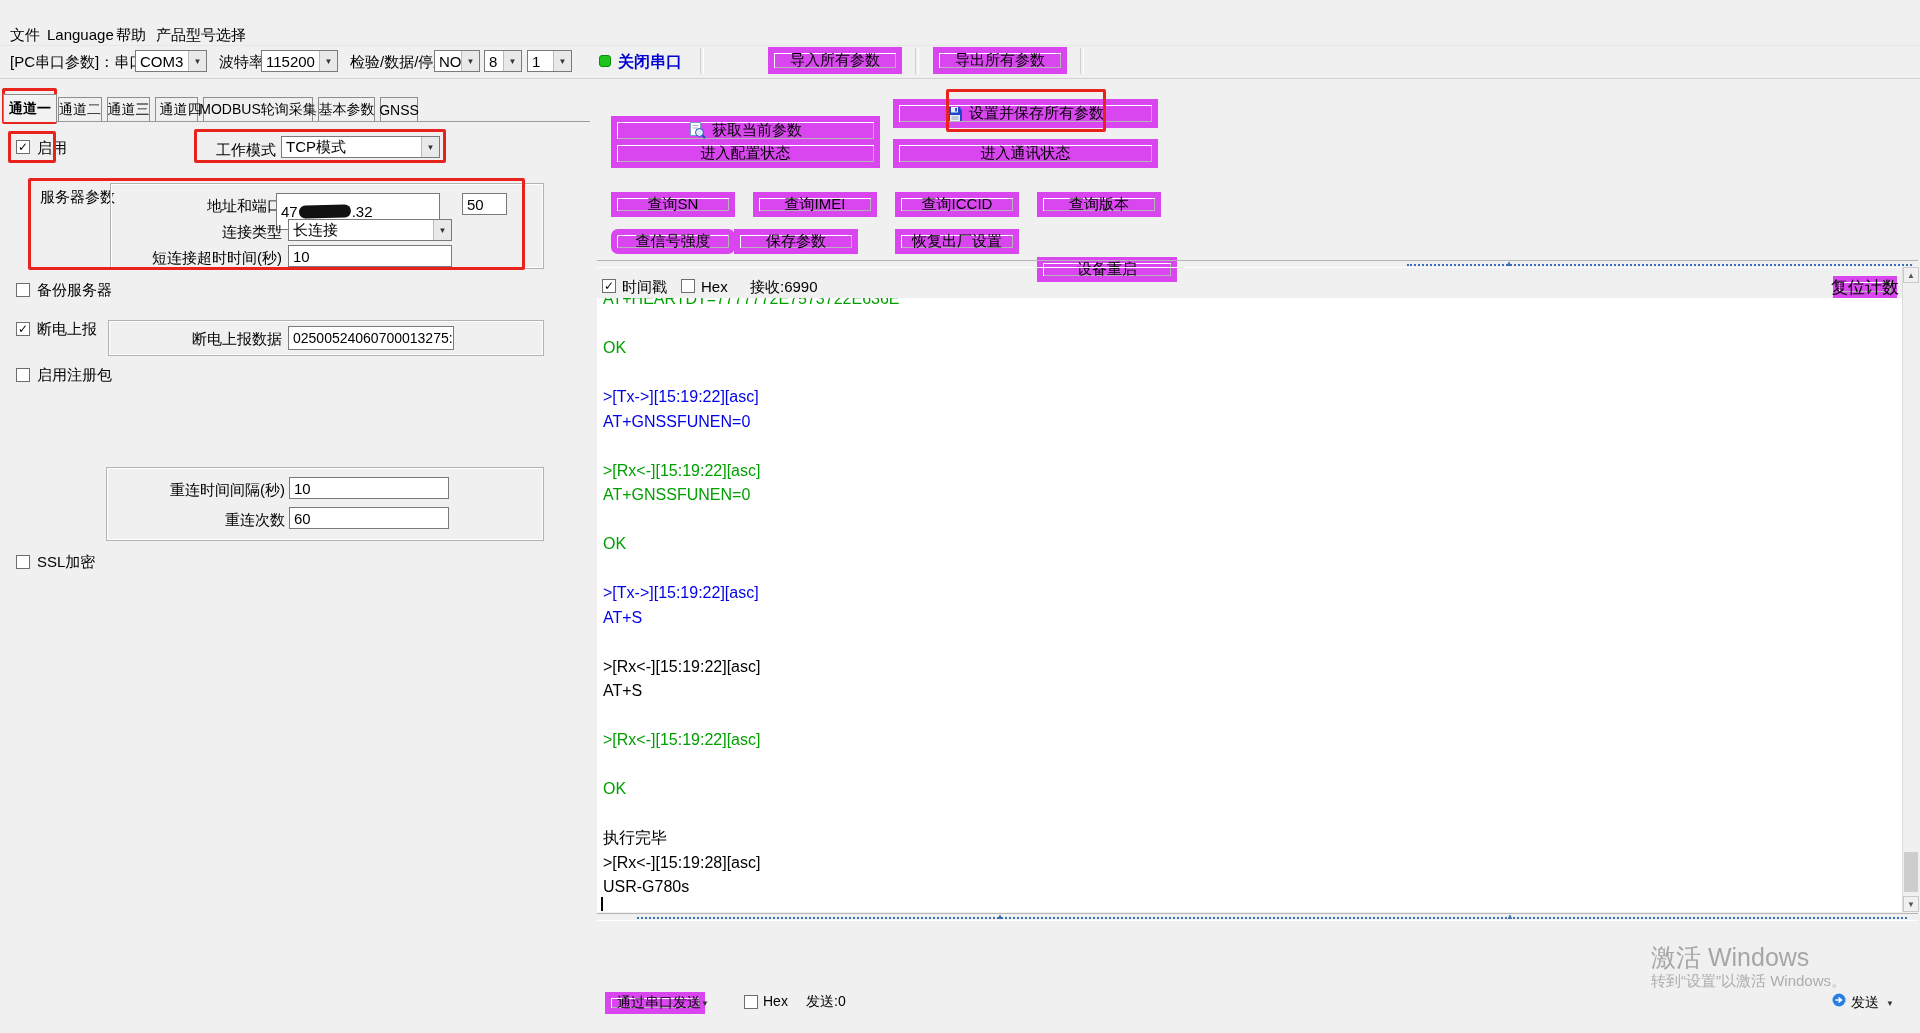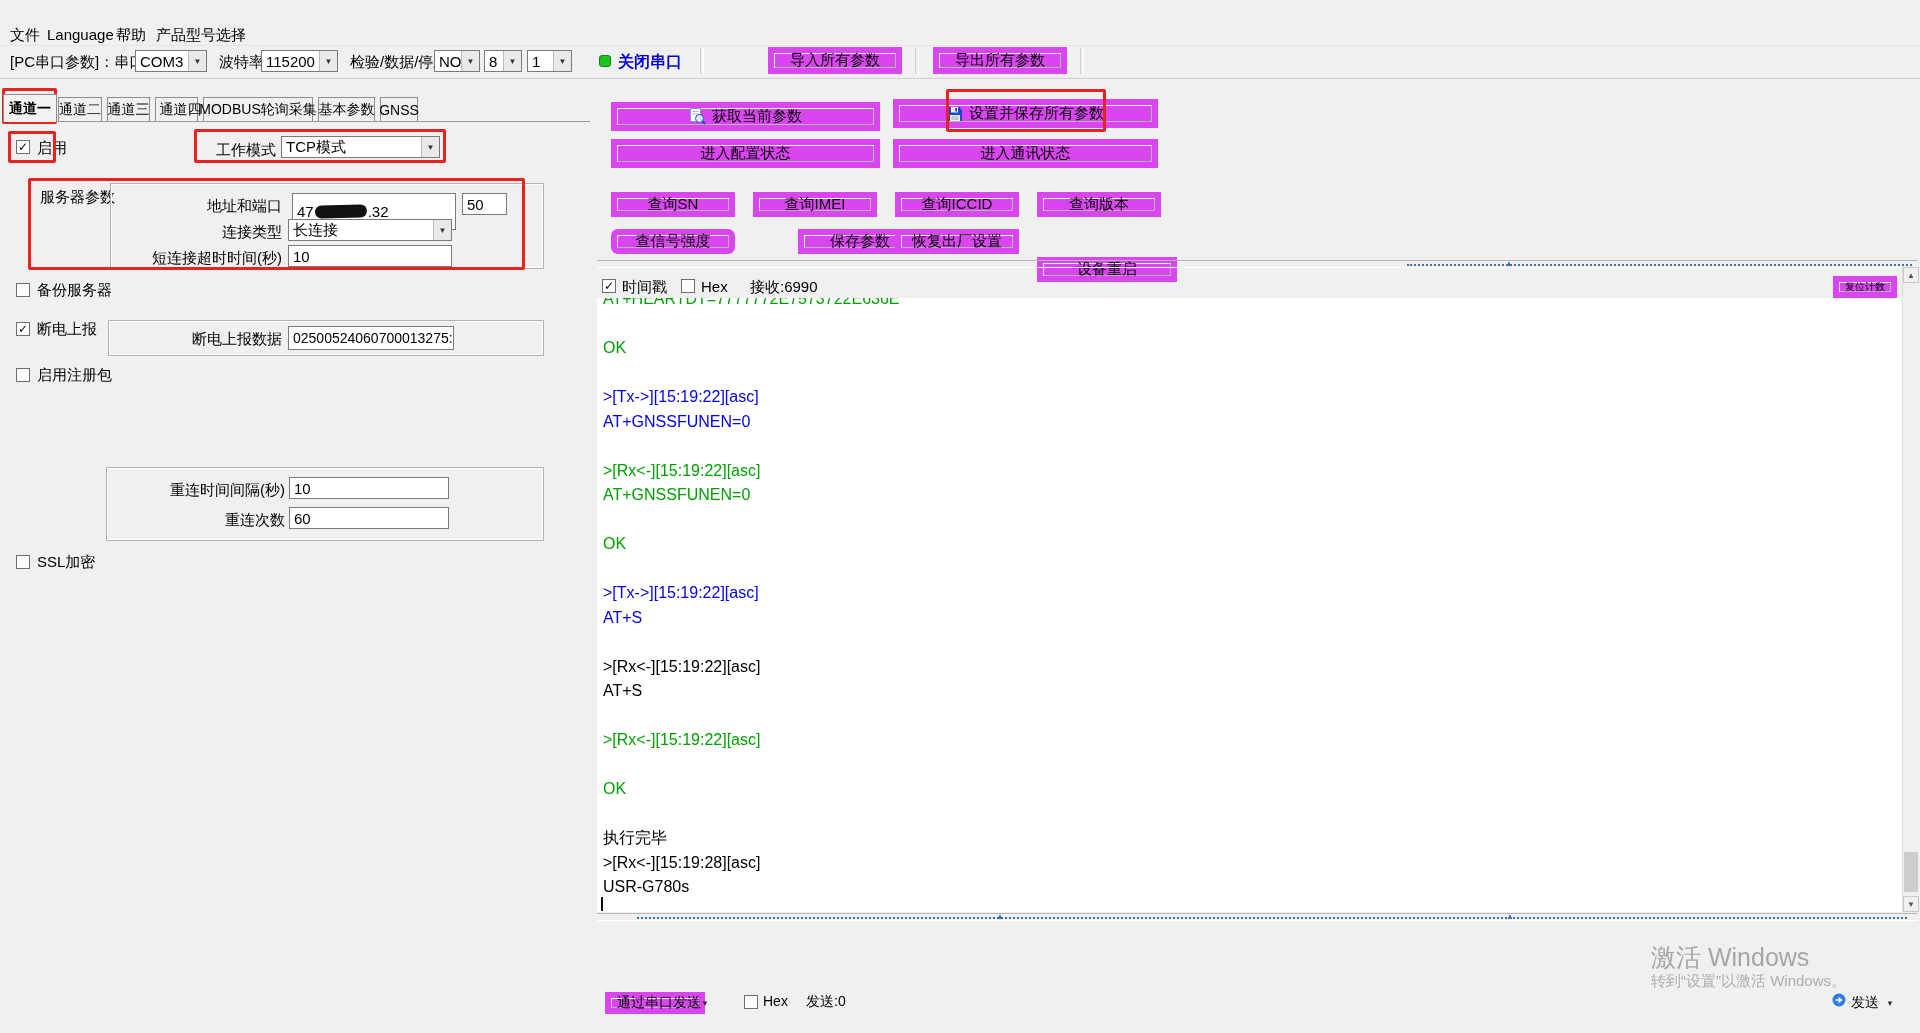--- a/index.html
+++ b/index.html
@@ -133,21 +133,21 @@
     <span class="combo-val">TCP模式</span>
     <span class="combo-btn">
         <span class="combo-arr">▼</span>
       </span>
   </div>
 
   <span class="label" style="left:40px;top:188px;">服务器参数</span>
   <div class="groupbox" style="left:110px;top:183px;width:434px;height:86px;"></div>
 
   <span class="rlabel" style="left:120px;top:197px;width:162px;">地址和端口</span>
-  <div class="input" style="left:292px;top:193px;width:164px;height:37px;">
+  <div class="input" style="left:276px;top:193px;width:164px;height:37px;">
     <span>47</span>
       <span class="scribble"></span>
       <span>.32</span>
   </div>
   <div class="input" style="left:462px;top:193px;width:45px;height:22px;">50</div>
 
   <span class="rlabel" style="left:120px;top:223px;width:162px;">连接类型</span>
   <div class="combo" style="left:288px;top:219px;width:164px;">
     <span class="combo-val">长连接</span>
     <span class="combo-btn">
@@ -172,21 +172,21 @@
 
   <div class="groupbox" style="left:106px;top:467px;width:438px;height:74px;"></div>
   <span class="rlabel" style="left:120px;top:481px;width:165px;">重连时间间隔(秒)</span>
   <div class="input" style="left:289px;top:477px;width:160px;height:22px;">10</div>
   <span class="rlabel" style="left:120px;top:511px;width:165px;">重连次数</span>
   <div class="input" style="left:289px;top:507px;width:160px;height:22px;">60</div>
 
   <span class="cb unchecked" style="left:16px;top:555px;"><span class="tick">✓</span></span>
   <span class="label" style="left:37px;top:553px;">SSL加密</span>
 
-  <div class="btn" style="left:611px;top:102px;width:269px;height:29px;">
+  <div class="btn" style="left:611px;top:116px;width:269px;height:29px;">
     <span class="ic">
       <svg width="17" height="17" viewBox="0 0 17 17">
           <rect x="1.5" y="0.5" width="10" height="13" fill="#fff" stroke="#7a9cc6"></rect>
           <line x1="3.5" y1="3.5" x2="9.5" y2="3.5" stroke="#a8b4cc"></line>
           <line x1="3.5" y1="6" x2="9.5" y2="6" stroke="#a8b4cc"></line>
           <circle cx="10.5" cy="10.5" r="4" fill="#dce9fb" stroke="#1e50b4"></circle>
           <line x1="13.3" y1="13.3" x2="16" y2="16" stroke="#1e50b4" stroke-width="2"></line>
         </svg>
     </span>
     <span>获取当前参数</span>
@@ -206,35 +206,35 @@
   </div>
   <div class="btn" style="left:611px;top:139px;width:269px;height:29px;">进入配置状态</div>
   <div class="btn" style="left:893px;top:139px;width:265px;height:29px;">进入通讯状态</div>
 
   <div class="btn" style="left:611px;top:192px;width:124px;height:25px;">查询SN</div>
   <div class="btn" style="left:753px;top:192px;width:124px;height:25px;">查询IMEI</div>
   <div class="btn" style="left:895px;top:192px;width:124px;height:25px;">查询ICCID</div>
   <div class="btn" style="left:1037px;top:192px;width:124px;height:25px;">查询版本</div>
 
   <div class="btn" style="left:611px;top:229px;width:124px;height:25px;border-radius:7px;">查信号强度</div>
-  <div class="btn" style="left:798px;top:229px;width:124px;height:25px;text-align:center;">保存参数</div>
+  <div class="btn" style="left:734px;top:229px;width:124px;height:25px;text-align:center;">保存参数</div>
   <div class="btn" style="left:895px;top:229px;width:124px;height:25px;">恢复出厂设置</div>
   <div class="btn" style="left:1037px;top:229px;width:140px;height:25px;margin-top:28px;">设备重启</div>
 
   <div class="splitter" style="left:597px;top:260px;width:1321px;">
     <div class="dotline" style="left:810px;width:505px;"></div>
   </div>
   <span class="smarker" style="left:1505px;top:260px;">▲</span>
 
   <span class="cb" style="left:602px;top:279px;"><span class="tick">✓</span></span>
   <span class="label" style="left:622px;top:278px;">时间戳</span>
   <span class="cb unchecked" style="left:681px;top:279px;"><span class="tick">✓</span></span>
   <span class="label" style="left:701px;top:278px;">Hex</span>
   <span class="label" style="left:750px;top:278px;">接收:6990</span>
-  <div class="btn" style="left:1833px;top:276px;width:64px;height:22px;font-size:10px;">复位计数</div>
+  <div class="btn" style="left:1833px;top:276px;width:64px;height:22px;font-size:17px;">复位计数</div>
 
   <div class="log-view">
     <div class="log-content">
         <div class="log-line green">AT+HEARTDT=7777772E7573722E636E</div>
         <div class="log-line black">&nbsp;</div>
         <div class="log-line green">OK</div>
         <div class="log-line black">&nbsp;</div>
         <div class="log-line blue">&gt;[Tx-&gt;][15:19:22][asc]</div>
         <div class="log-line blue">AT+GNSSFUNEN=0</div>
         <div class="log-line black">&nbsp;</div>

